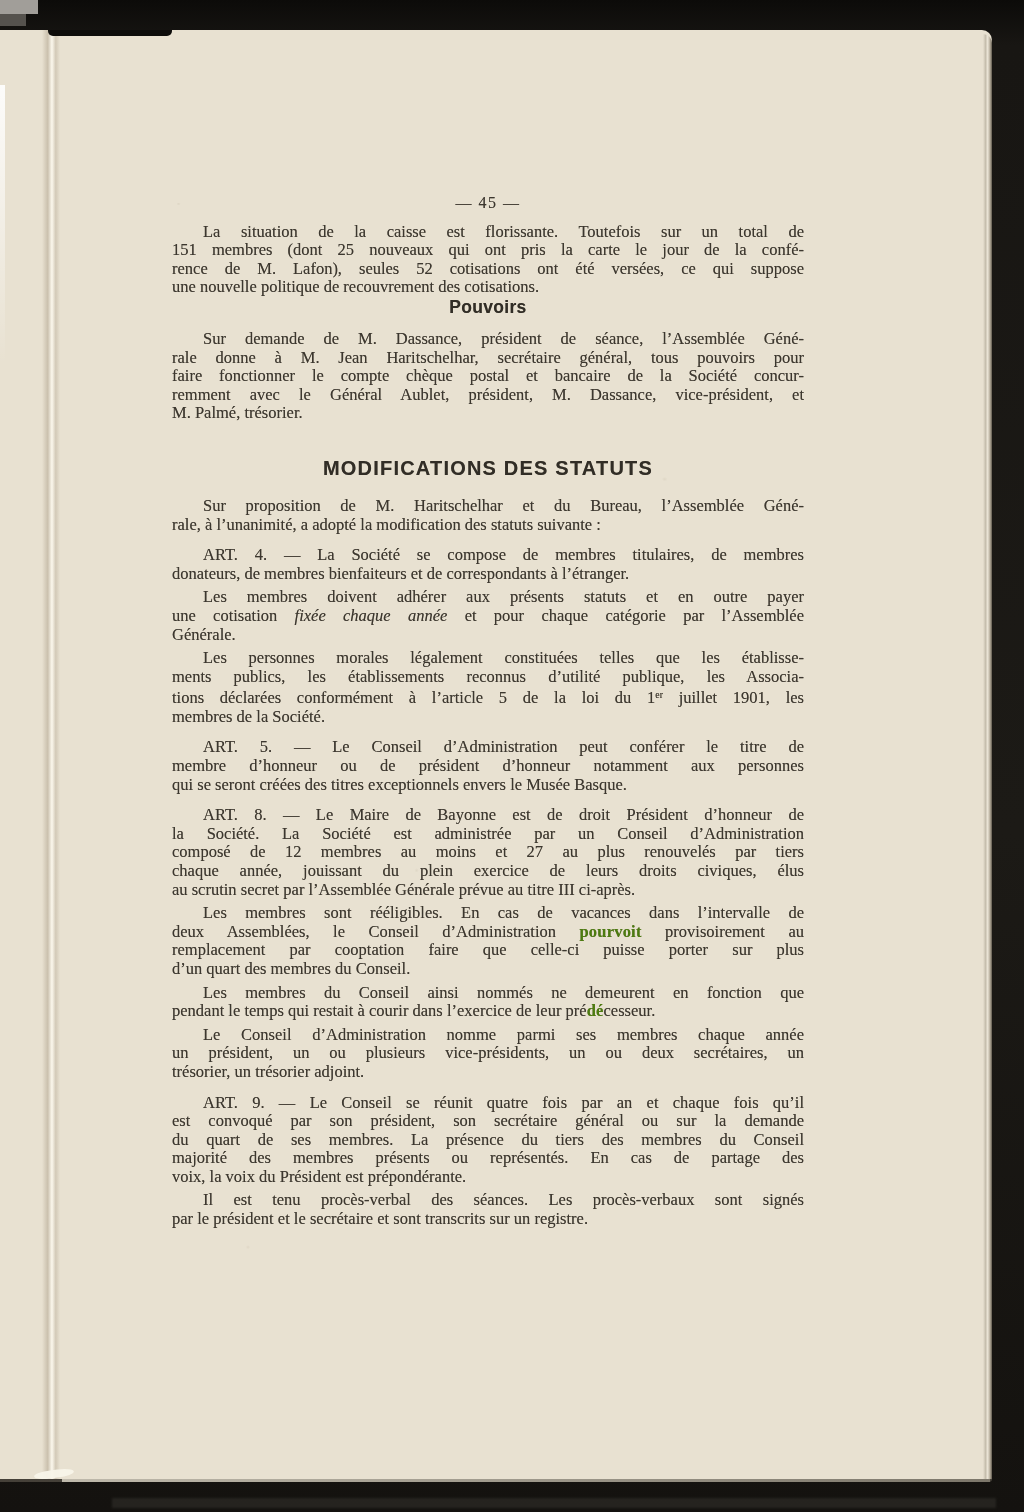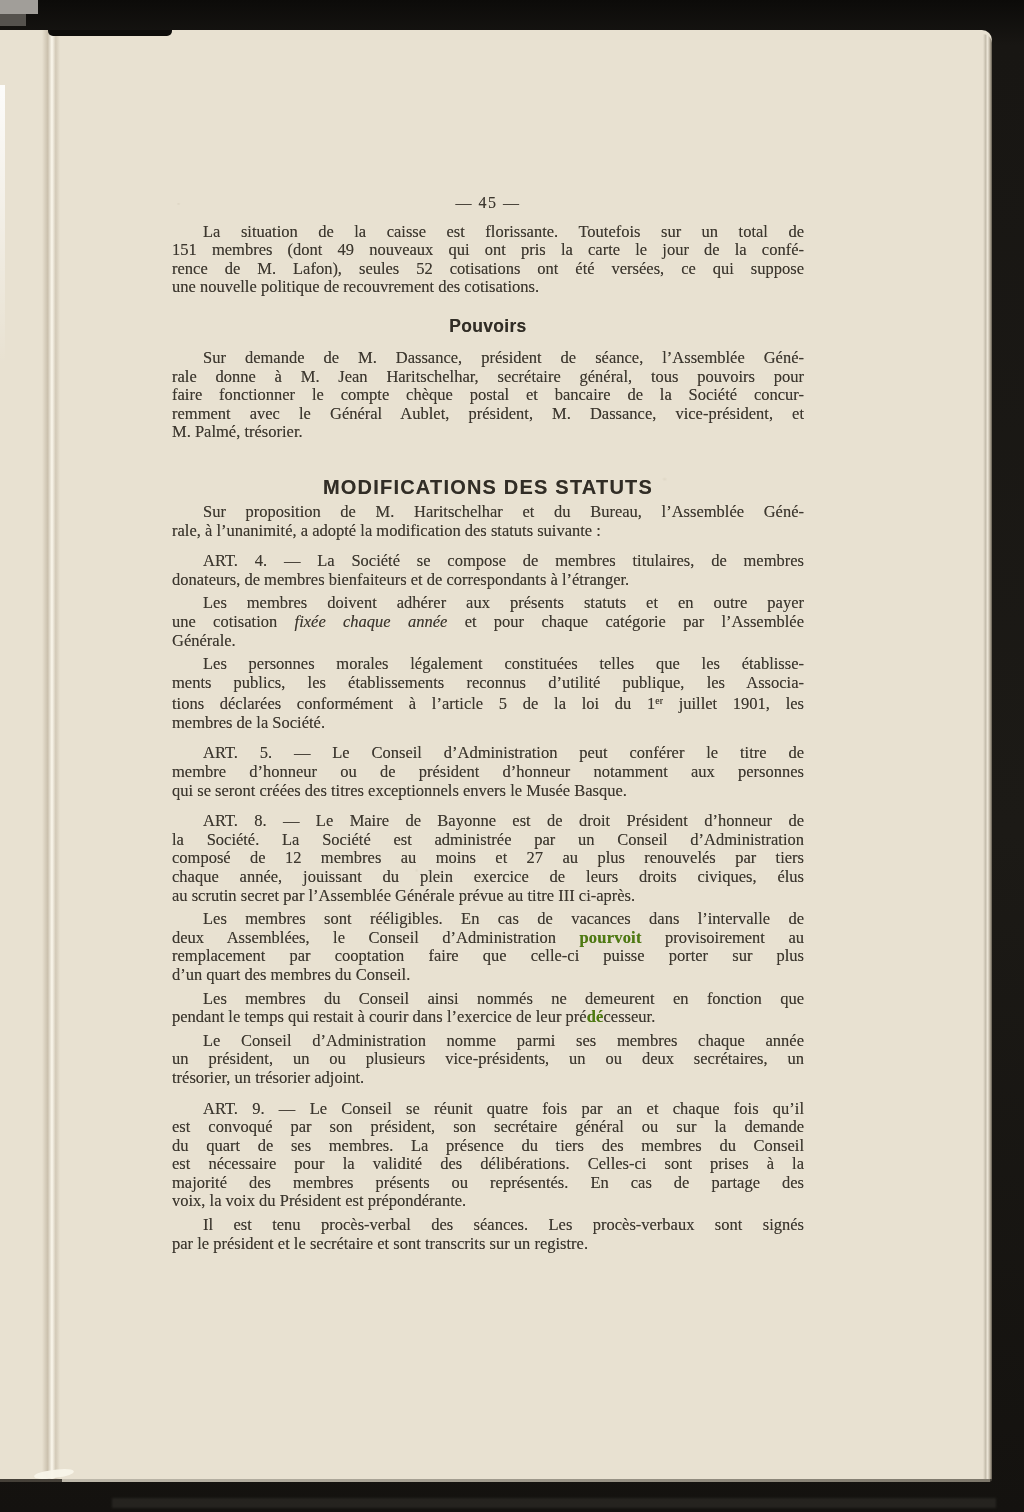--- a/index.html
+++ b/index.html
@@ -51,46 +51,46 @@
     color:var(--ink);font-size:16.5px;line-height:18.6px;
     text-shadow:0 0 .5px rgba(70,62,50,.55);
   }
   .pagenum{margin-top:164px;text-align:center;font-size:16px;letter-spacing:1.5px;}
   .para{margin-top:5px;}
   .para .line{text-align:justify;text-align-last:justify;white-space:normal;}
   .para .line.last{text-align-last:left;}
   .para .line:first-child{text-indent:31px;}
   .para.art{margin-top:12px;}
   .pagenum + .para{margin-top:10px;}
-  .heading-sm{margin-top:19px;text-align:center;font-family:"Liberation Sans","DejaVu Sans",sans-serif;
+  .heading-sm{text-align:center;font-family:"Liberation Sans","DejaVu Sans",sans-serif;
     font-weight:bold;font-size:17.5px;line-height:21px;color:var(--heading-ink);letter-spacing:.3px;}
   .heading-sm + .para{margin-top:12px;}
   .heading-lg{margin-top:33px;text-align:center;font-family:"Liberation Sans","DejaVu Sans",sans-serif;
     font-weight:bold;font-size:20px;line-height:24px;color:var(--heading-ink);letter-spacing:1.2px;}
-  .heading-lg + .para{margin-top:4px;}
+  .heading-lg + .para{margin-top:17px;}
   .it{font-style:italic;}
   .bd{font-weight:bold;letter-spacing:.2px;color:#4d7c0f;}
   .sup{font-size:.6em;vertical-align:.5em;}
 </style>
 </head>
 <body style="background-color: rgb(27, 25, 22);">
 
 <div class="backdrop">
   <div class="book-page">
     <div class="page-texture"></div>
     <div class="page-crease"></div>
     <div class="left-sliver"></div>
     <div class="page-edge-stack"></div>
     <div class="bottom-highlight"></div>
     <div class="crease-foot"></div>
     <div class="text-column">
         <div class="pagenum">— 45 —</div>
         <div class="para">
           <div class="line">La situation de la caisse est florissante. Toutefois sur un total de</div>
-          <div class="line">151 membres (dont 49 nouveaux qui ont pris la carte le jour de la confé-</div>
+          <div class="line">151 membres (dont 25 nouveaux qui ont pris la carte le jour de la confé-</div>
           <div class="line">rence de M. Lafon), seules 52 cotisations ont été versées, ce qui suppose</div>
           <div class="line last">une nouvelle politique de recouvrement des cotisations.</div>
         </div>
         <div class="heading-sm">Pouvoirs</div>
         <div class="para">
           <div class="line">Sur demande de M. Dassance, président de séance, l’Assemblée Géné-</div>
           <div class="line">rale donne à M. Jean Haritschelhar, secrétaire général, tous pouvoirs pour</div>
           <div class="line">faire fonctionner le compte chèque postal et bancaire de la Société concur-</div>
           <div class="line">remment avec le Général Aublet, président, M. Dassance, vice-président, et</div>
           <div class="line last">M. Palmé, trésorier.</div>
@@ -139,21 +139,20 @@
         </div>
         <div class="para">
           <div class="line">Le Conseil d’Administration nomme parmi ses membres chaque année</div>
           <div class="line">un président, un ou plusieurs vice-présidents, un ou deux secrétaires, un</div>
           <div class="line last">trésorier, un trésorier adjoint.</div>
         </div>
         <div class="para art">
           <div class="line">ART. 9. — Le Conseil se réunit quatre fois par an et chaque fois qu’il</div>
           <div class="line">est convoqué par son président, son secrétaire général ou sur la demande</div>
           <div class="line">du quart de ses membres. La présence du tiers des membres du Conseil</div>
-          <div class="line">est nécessaire pour la validité des délibérations. Celles-ci sont prises à la</div>
           <div class="line">majorité des membres présents ou représentés. En cas de partage des</div>
           <div class="line last">voix, la voix du Président est prépondérante.</div>
         </div>
         <div class="para">
           <div class="line">Il est tenu procès-verbal des séances. Les procès-verbaux sont signés</div>
           <div class="line last">par le président et le secrétaire et sont transcrits sur un registre.</div>
         </div>
       </div>
   </div>
   <div class="top-notch"></div>

